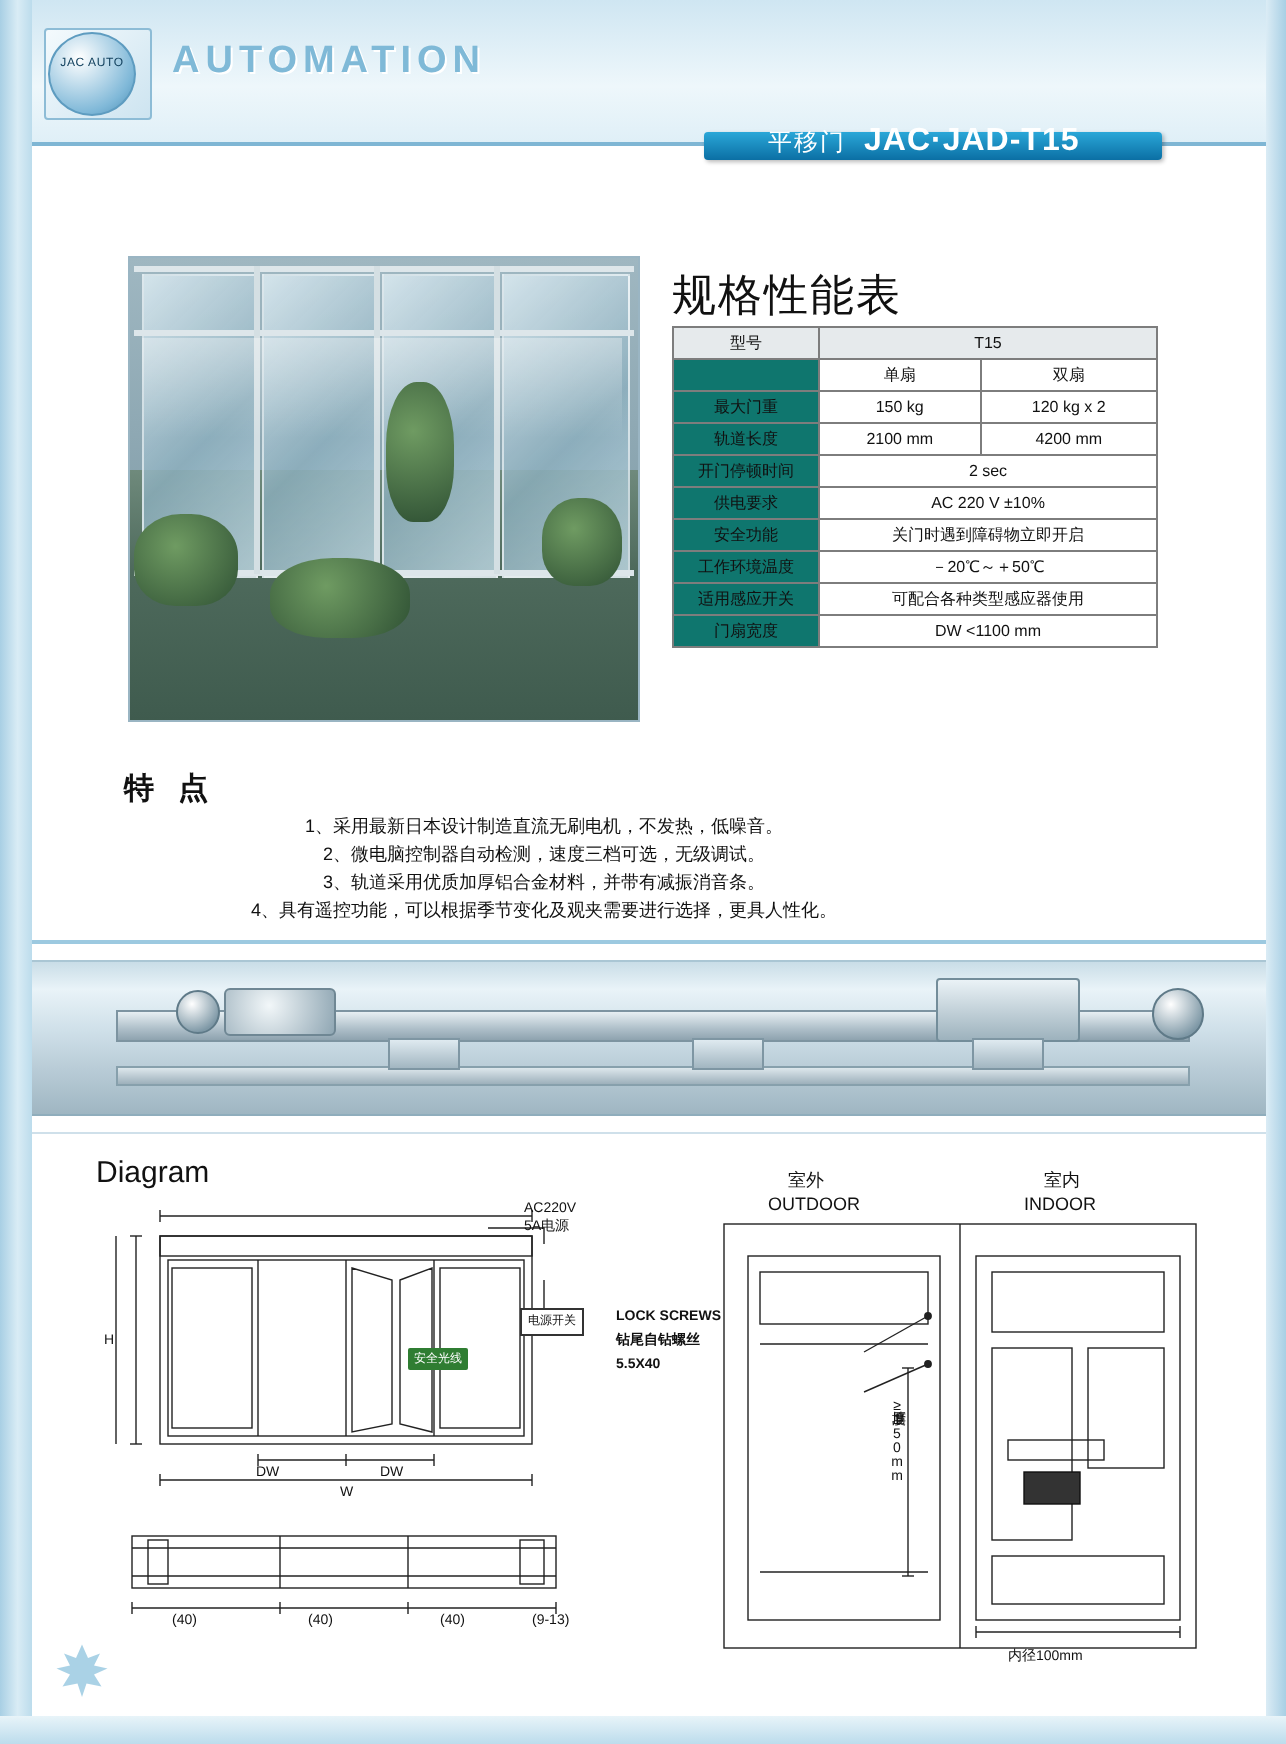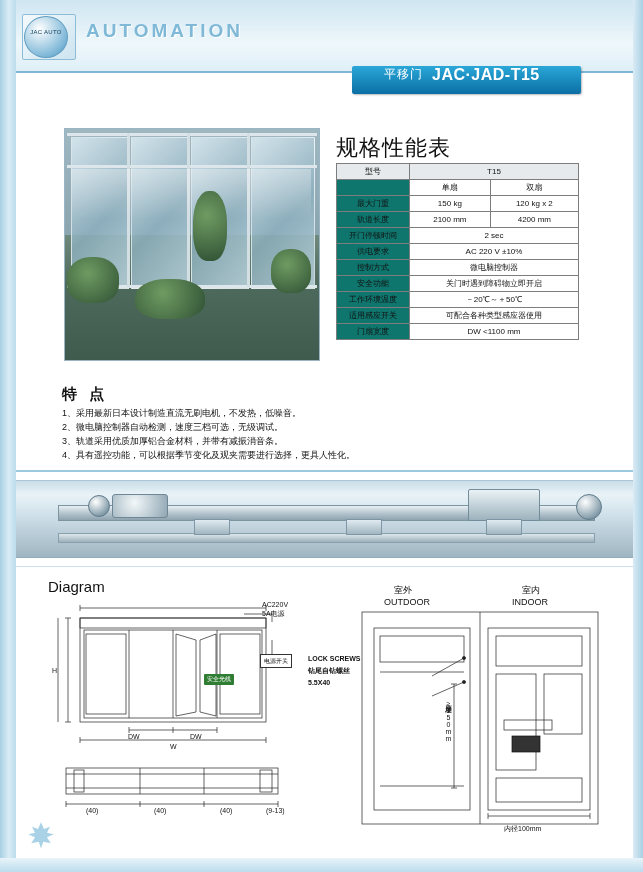--- a/index.html
+++ b/index.html
@@ -82,26 +82,26 @@
     letter-spacing: 3px;
     color: #7fb9d7;
     text-shadow: 1px 1px 0 #ffffff;
     font-family: "Liberation Sans", sans-serif;
   }
 
   
   .model-banner {
     position: absolute;
     left: 352px; top: 66px;
-    width: 229px; height: 28px;
+    width: 229px; height: 14px;
     background: linear-gradient(to bottom, #2aa7d8, #0b6fa4);
     border-radius: 2px;
     box-shadow: 1px 1px 2px rgba(0,0,0,.28);
     display: flex;
-    align-items: flex-start;
+    align-items: flex-end;
   }
   .model-banner .cn {
     color: #ffffff;
     font-size: 12px;
     margin-left: 32px;
     letter-spacing: 1px;
   }
   .model-banner .en {
     color: #ffffff;
     font-size: 16px;
@@ -196,20 +196,21 @@
     color: #111;
     font-weight: bold;
   }
   .feat-list {
     position: absolute;
     left: 62px; top: 406px;
     width: 420px;
     font-size: 9px;
     color: #111;
     line-height: 14px;
+    text-align: center;
   }
   .feat-list div { white-space: nowrap; }
 
   .sep-rule {
     position: absolute;
     left: 16px; right: 10px;
     top: 470px;
     height: 2px;
     background: #9cc9e0;
   }
@@ -388,24 +389,20 @@
       <td>2100 mm</td>
       <td>4200 mm</td>
     </tr>
     <tr>
       <td class="label">开门停顿时间</td>
       <td colspan="2">2 sec</td>
     </tr>
     <tr>
       <td class="label">供电要求</td>
       <td colspan="2">AC 220 V ±10%</td>
-    </tr>
-    <tr>
-      <td class="label">控制方式</td>
-      <td colspan="2">微电脑控制器</td>
     </tr>
     <tr>
       <td class="label">安全功能</td>
       <td colspan="2">关门时遇到障碍物立即开启</td>
     </tr>
     <tr>
       <td class="label">工作环境温度</td>
       <td colspan="2">－20℃～＋50℃</td>
     </tr>
     <tr>

